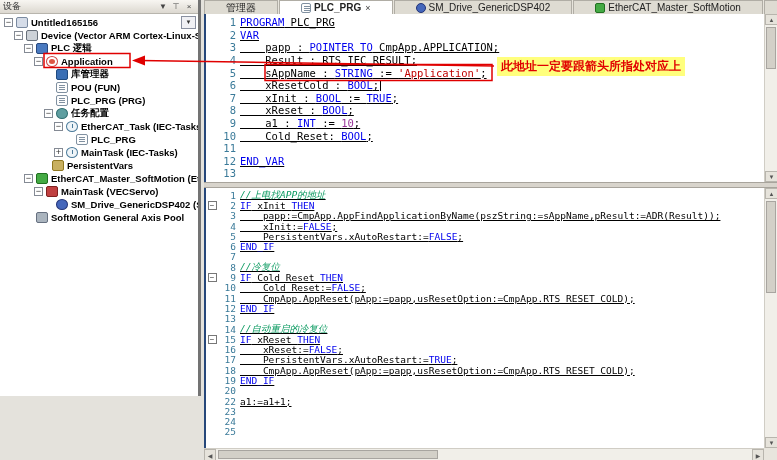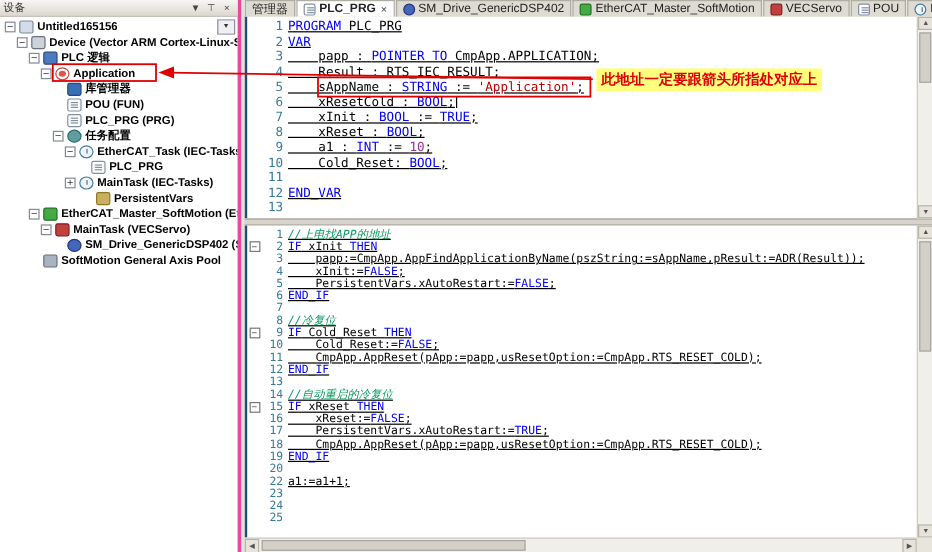--- a/index.html
+++ b/index.html
@@ -1,21 +1,21 @@
 <!DOCTYPE html>
 <html><head>
 <meta charset="utf-8">
 <style>
   html,body{margin:0;padding:0;width:777px;height:460px;overflow:hidden;
     font-family:"Liberation Sans",sans-serif;background:#e4e2dc;}
   #app{position:relative;width:777px;height:460px;overflow:hidden;background:#e4e2dc;}
 
   
-  .left-panel{position:absolute;left:0;top:0;width:201px;height:460px;background:#fff;
-    border-right:3px solid #ec4899;box-sizing:border-box;}
+  .left-panel{position:absolute;left:0;top:0;width:201px;height:396px;background:#fff;
+    border-right:3px solid #737373;box-sizing:border-box;}
   .panel-header{height:13px;background:linear-gradient(#f8f6f2,#dcd8d0);
     border-bottom:1px solid #b8b5ad;display:flex;align-items:center;padding:0 3px;
     font-size:9px;color:#333;}
   .panel-title{flex:1;font-size:9px;}
   .ph-icon{width:12px;text-align:center;font-size:8px;color:#444;margin-left:1px;cursor:default;}
   .tree{padding-top:2px;font-size:9.5px;color:#000;}
   .trow{display:flex;align-items:center;height:13px;white-space:nowrap;overflow:hidden;
     width:100%;box-sizing:border-box;}
   .trow.bold .tlabel{font-weight:bold;}
   .expander{width:9px;height:9px;border:1px solid #848a94;background:#fff;color:#333;
@@ -44,21 +44,21 @@
   .ti-vars{background:#c8b060;border:1px solid #907820;}
   .ti-ethercat{background:#44aa44;border:1px solid #207020;}
   .ti-servo{background:#c04040;border:1px solid #802020;}
   .ti-axis{background:#4466bb;border:1px solid #223377;border-radius:50%;}
   .ti-axis-pool{background:#aab4be;border:1px solid #667080;}
 
   
   .editor-area{position:absolute;left:204px;top:0;right:0;bottom:0;}
   .tabbar{position:absolute;left:0;top:0;right:0;height:14px;background:#e7e4dc;
     display:flex;overflow:hidden;align-items:flex-end;}
-  .tab{display:flex;align-items:center;height:13px;padding:0 5px;font-size:10px;color:#222;
+  .tab{display:flex;align-items:center;height:13px;padding:0 21px;font-size:10px;color:#222;
     background:#dedbd2;border:1px solid #b0ada5;border-bottom:none;margin-right:1px;
     white-space:nowrap;flex:none;cursor:default;}
   .tab .ti{width:10px;height:10px;margin-right:3px;}
   .tab.active{background:#fff;font-weight:bold;}
   .tab-close{margin-left:4px;color:#444;font-size:9px;font-weight:normal;}
 
   .pane{background:#fff;border-left:2px solid #26477a;overflow:hidden;box-sizing:border-box;padding-top:2px;}
   .decl{position:absolute;left:0;right:13px;top:14px;height:168px;}
   .bodyp{position:absolute;left:0;right:13px;top:188px;bottom:12px;}
   .vsplit{position:absolute;left:0;right:0;top:182px;height:6px;background:#d8d4cc;
@@ -166,21 +166,21 @@
         <div class="trow" style="padding-left: 64px;">
           <span class="expander none"></span>
           <span class="ti ti-prg-call"></span>
           <span class="tlabel">PLC_PRG</span>
         </div>
         <div class="trow" style="padding-left: 54px;">
           <span class="expander">+</span>
           <span class="ti ti-task"></span>
           <span class="tlabel">MainTask (IEC-Tasks)</span>
         </div>
-        <div class="trow" style="padding-left: 68px;">
+        <div class="trow" style="padding-left: 40px;">
           <span class="expander none"></span>
           <span class="ti ti-vars"></span>
           <span class="tlabel">PersistentVars</span>
         </div>
         <div class="trow" style="padding-left: 24px;">
           <span class="expander">−</span>
           <span class="ti ti-ethercat"></span>
           <span class="tlabel">EtherCAT_Master_SoftMotion (EtherCAT Master SoftMotion)</span>
         </div>
         <div class="trow" style="padding-left: 34px;">

